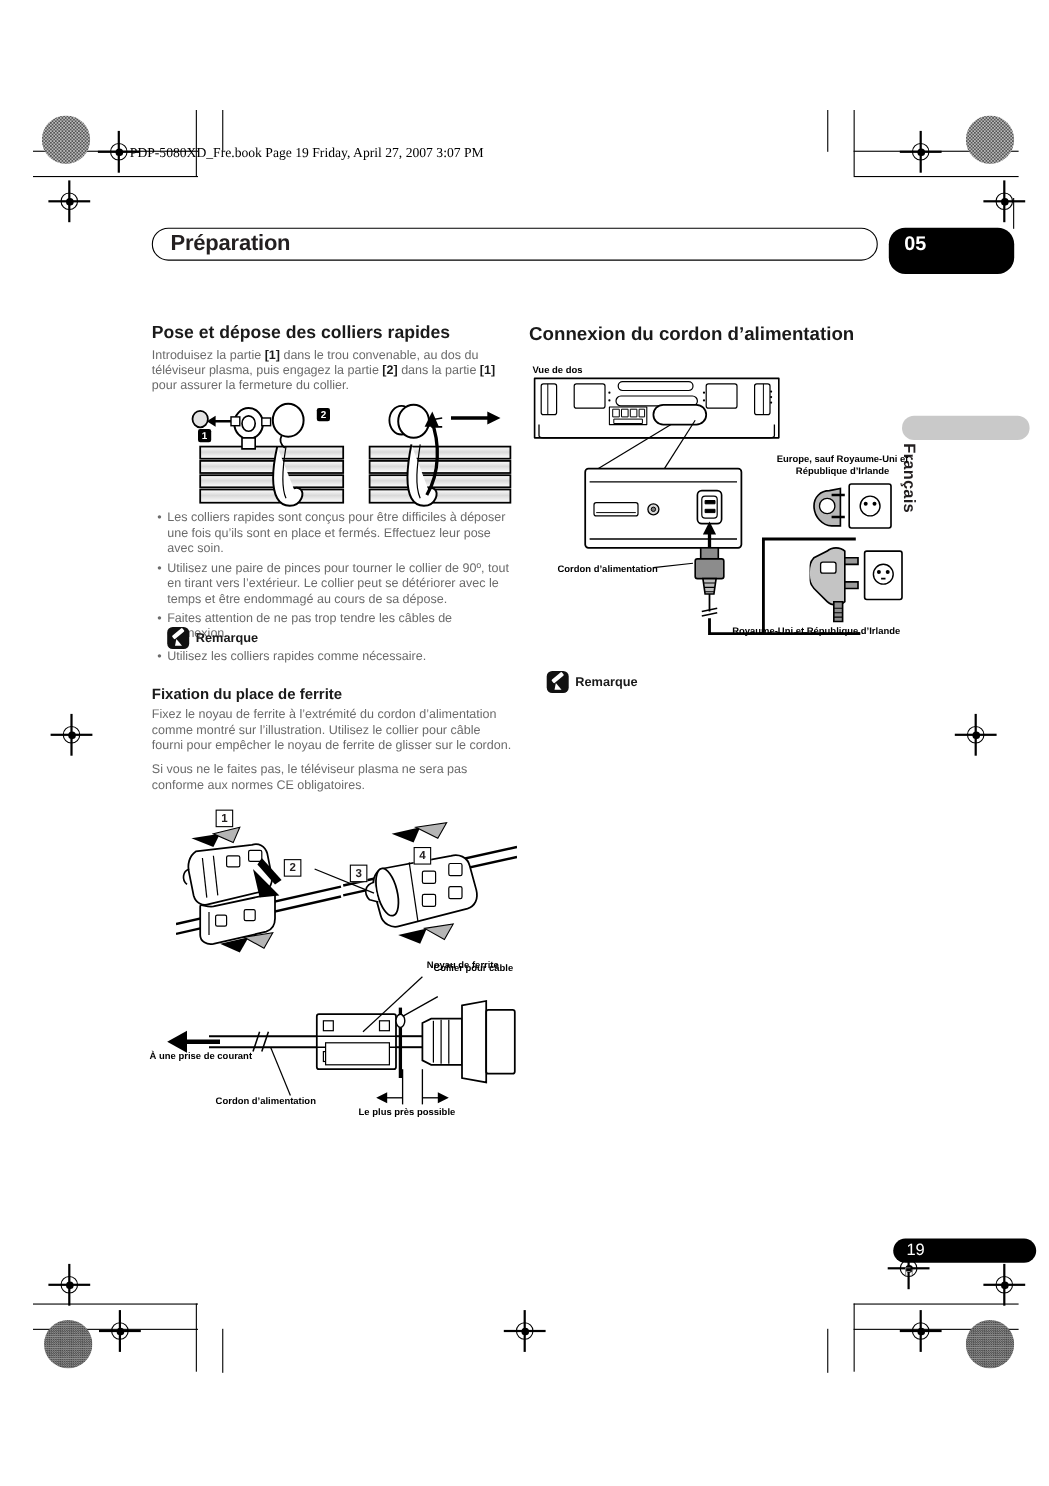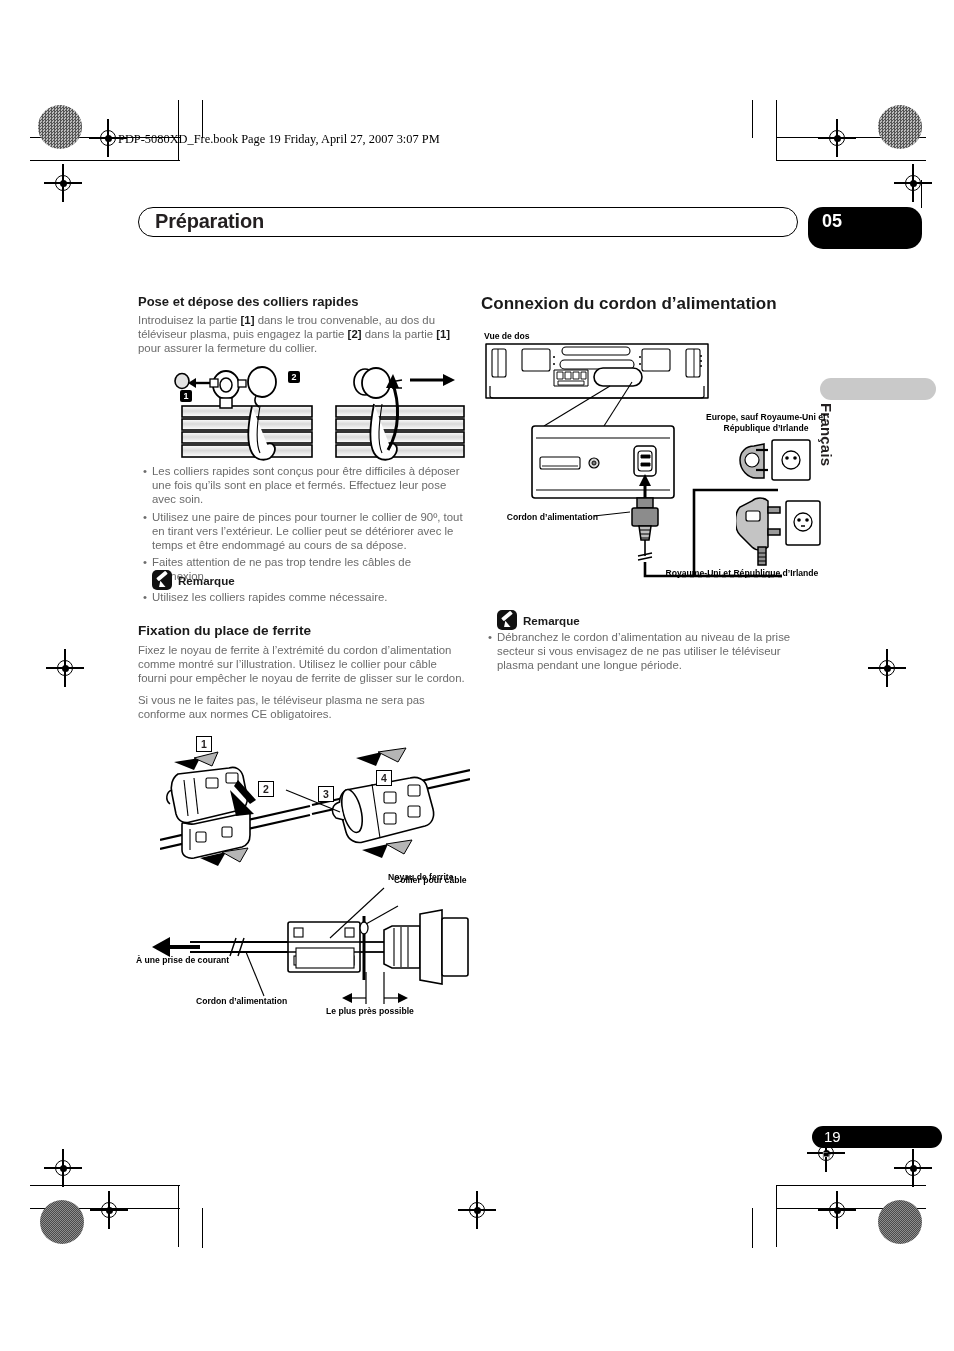--- a/index.html
+++ b/index.html
@@ -26,21 +26,21 @@
   .chapnum{position:absolute;left:808px;top:207px;width:114px;height:42px;background:#000;border-radius:15px;}
   .chapnum span{position:absolute;left:14px;top:4px;color:#fff;font-size:18px;font-weight:bold;}
   .chaptick{position:absolute;left:921px;top:180px;width:1.3px;height:28px;background:#000;}
   
   .sidetab{position:absolute;left:820px;top:378px;width:116px;height:22px;background:#c9c9c9;border-radius:11px;}
   .sidelabel{position:absolute;left:816px;top:403px;width:20px;height:90px;}
   .sidelabel span{display:block;transform:rotate(90deg);transform-origin:left top;
     position:absolute;left:19px;top:0;white-space:nowrap;font-size:15px;font-weight:bold;letter-spacing:.2px;}
   .sidenub{position:absolute;left:798px;top:445px;width:8px;height:26px;background:#000;}
   
-  .h2{font-size:13px;font-weight:bold;color:#1a1a1a;}
+  .h2{font-size:16px;font-weight:bold;color:#1a1a1a;}
   .body{font-size:11.4px;line-height:14.2px;color:#6b6b6b;}
   .body b{color:#1a1a1a;}
   ul.bl{margin:0;padding:0;list-style:none;}
   ul.bl li{position:relative;padding-left:10px;font-size:11.4px;line-height:14.2px;color:#6b6b6b;margin-bottom:3px;}
   ul.bl li:before{content:"\2022";position:absolute;left:1px;top:0;color:#6b6b6b;}
   .noteicon{position:absolute;width:20px;height:20px;background:#111;border-radius:5px;}
   .noteicon:after{content:"";position:absolute;left:4px;top:4px;width:12px;height:4px;
     background:#fff;transform:rotate(-40deg);border-radius:1px;
     box-shadow:0 0 0 0 #fff;}
   .noteicon:before{content:"";position:absolute;left:4.5px;top:12.5px;width:0;height:0;
@@ -499,19 +499,18 @@
 </svg>
 </div>
 
 <div class="dl c" style="left:684px;top:412px;width:164px;">Europe, sauf Royaume-Uni et République d’Irlande</div>
 <div class="dl r" style="left:490px;top:512px;width:108px;">Cordon d’alimentation</div>
 <div class="dl c" style="left:632px;top:568px;width:220px;">Royaume-Uni et République d’Irlande</div>
 
 <div class="noteicon" style="left:497px;top:610px;"></div>
 <div class="notelabel" style="left:523px;top:614px;">Remarque</div>
 <ul class="bl abs" style="left:487px;top:630px;width:328px;">
-  <li>Débranchez le cordon d’alimentation au niveau de la prise secteur si vous envisagez de ne pas utiliser le téléviseur plasma pendant une longue période.</li>
 </ul>
 
 <div class="pagepill">
   <span>19</span>
 </div>
 <div class="pagelang">Fr</div>
 
 </body></html>

